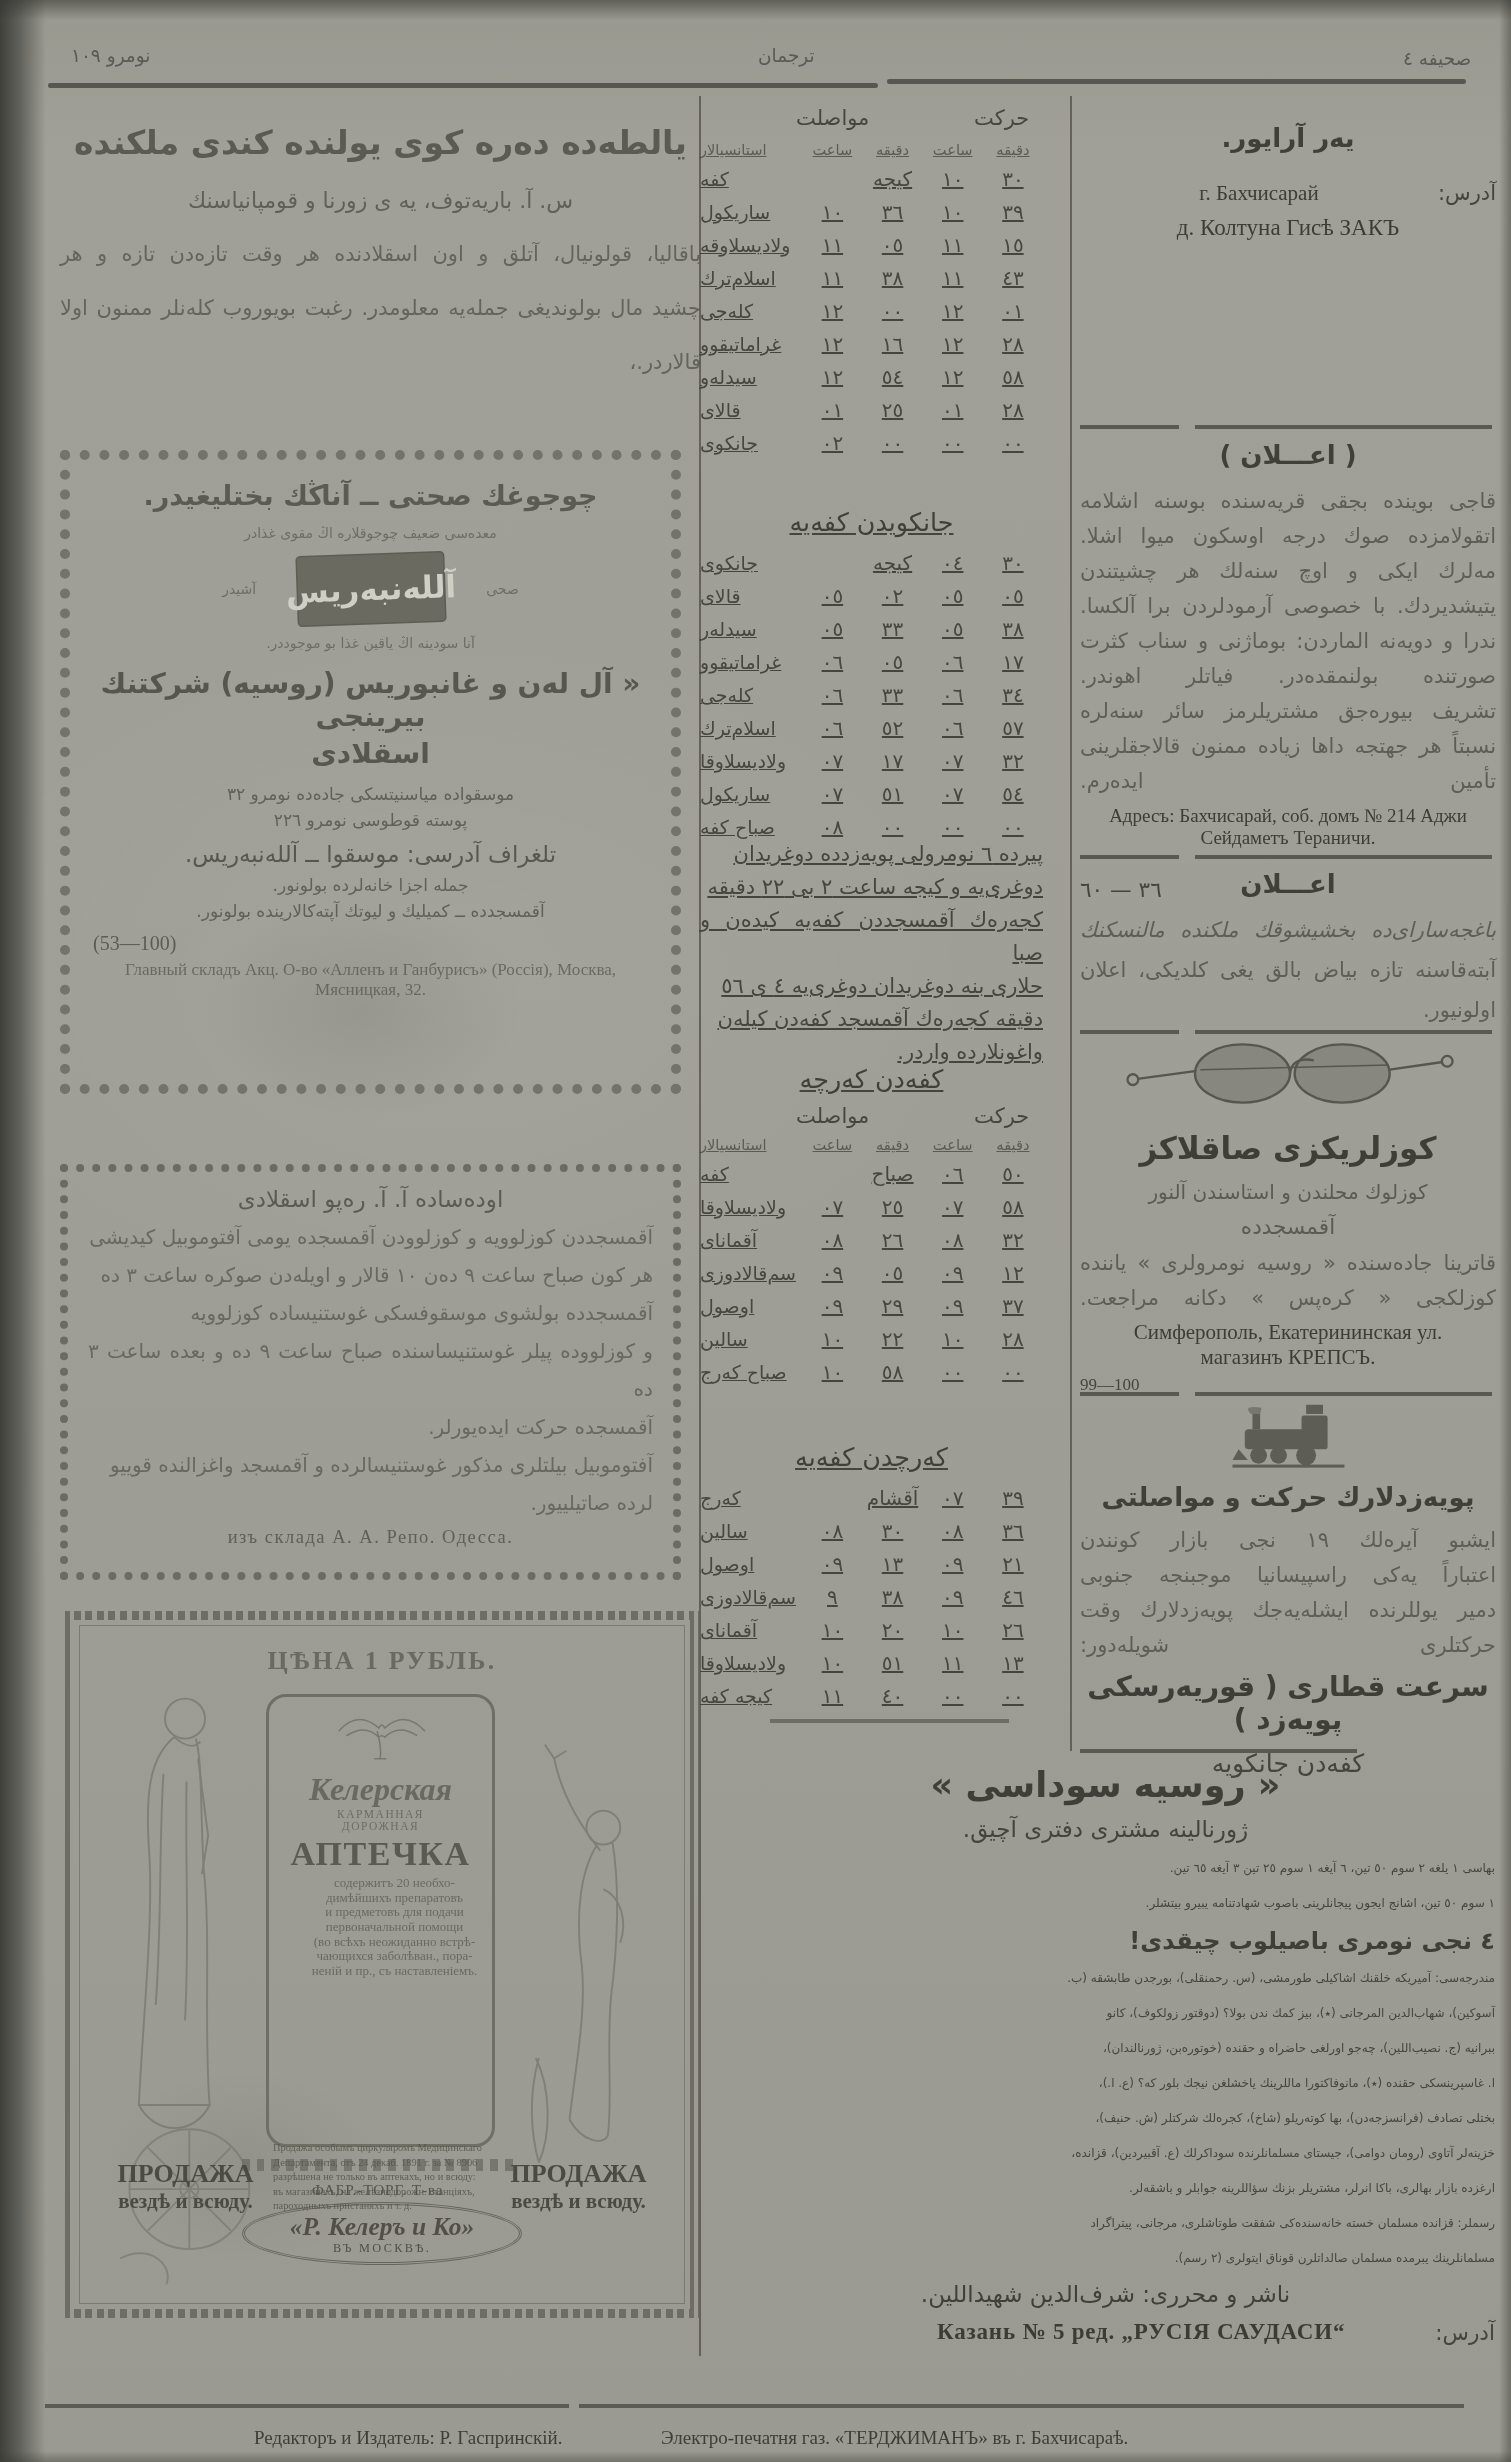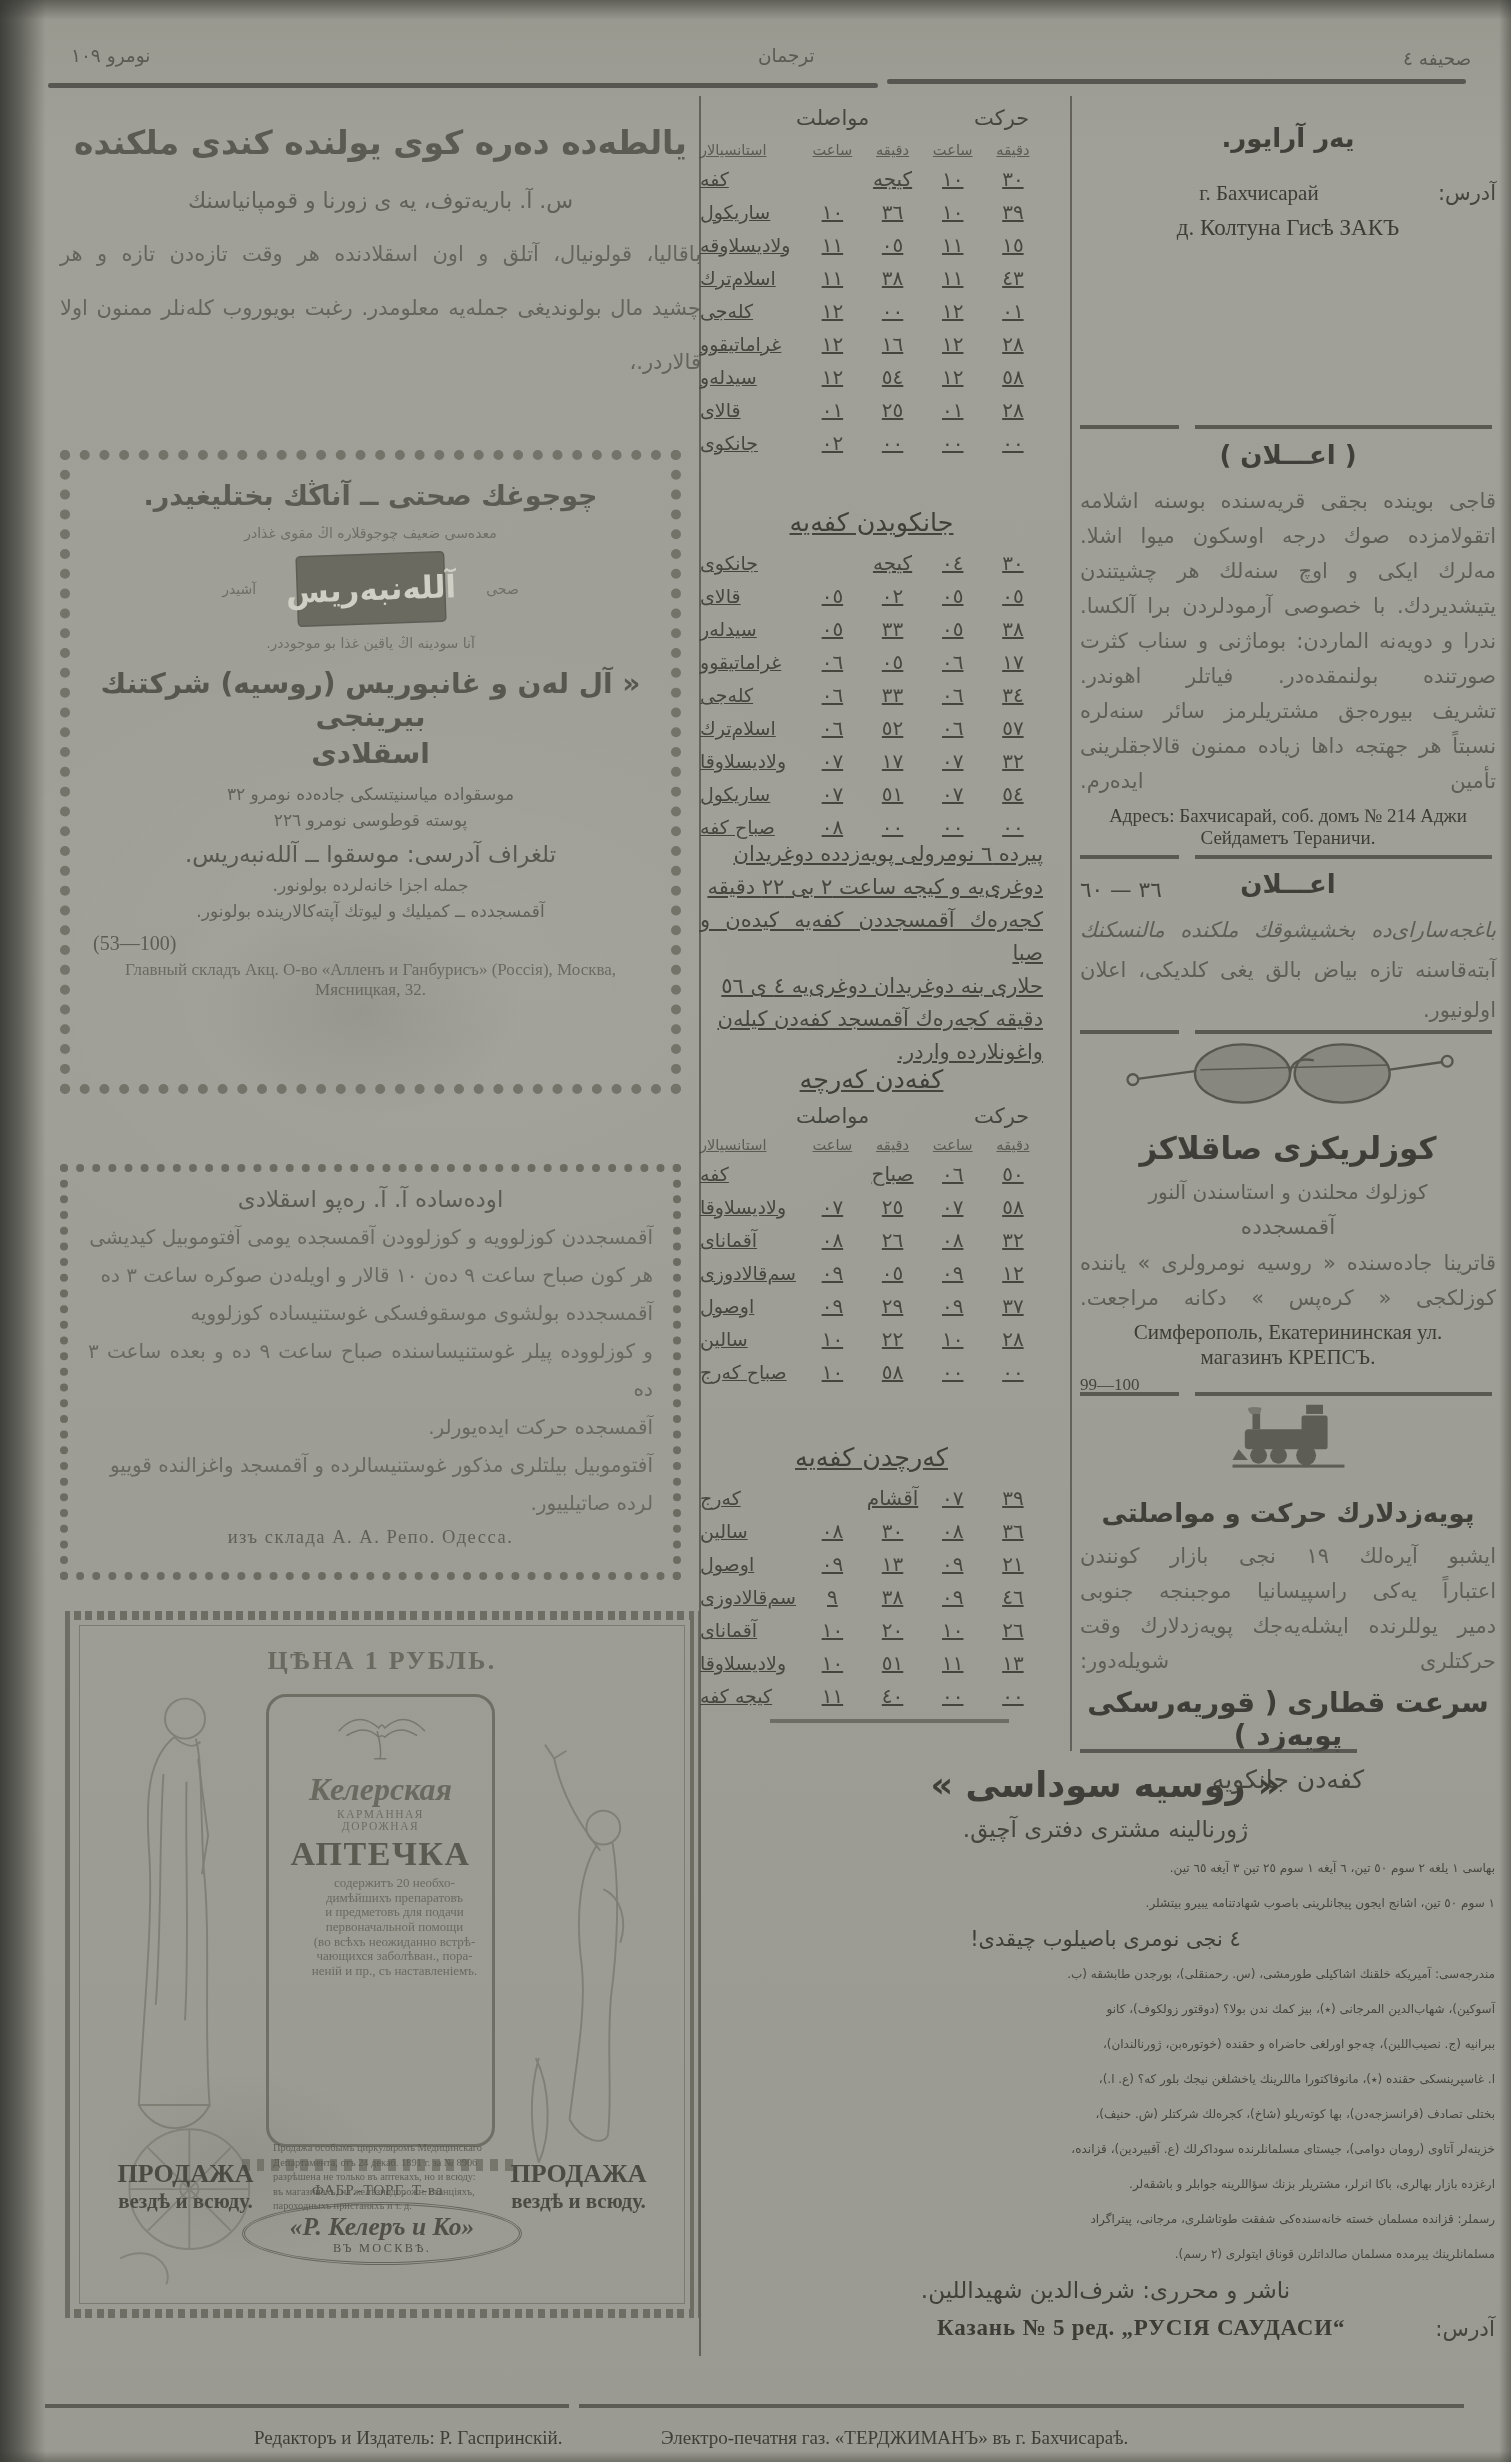--- a/index.html
+++ b/index.html
@@ -102,21 +102,21 @@
   .kprod .l1{font-size:26px;}
   .kprod .l2{font-size:21px;}
   .kcirc{position:absolute;left:231px;top:653px;width:254px;font-size:10.4px;line-height:14.6px;color:#55544b;opacity:.85;text-align:justify;}
   .kfig{position:absolute;opacity:.75;}
 
   
   .bsec{position:absolute;left:716px;width:779px;}
   .b-head{font-size:35px;font-weight:bold;text-align:center;color:#3f3e38;}
   .b-sub{font-size:23px;text-align:center;margin-top:10.8px;color:#44433d;}
   .b-ln{font-size:12px;line-height:35px;direction:rtl;text-align:justify;text-align-last:right;color:#46453f;}
-  .b-bold{font-size:21px;font-weight:normal;text-align:center;margin:6.2px 0;color:#3f3e38;}
+  .b-bold{font-size:24px;font-weight:bold;text-align:right;margin:6.2px 0;color:#3f3e38;}
   .b-pub{font-size:23px;text-align:center;margin-top:4.6px;color:#403f39;}
   .b-addr{display:flex;flex-direction:row-reverse;justify-content:space-between;align-items:center;margin-top:12.3px;}
   .b-addr .lab{font-size:21.6px;}
   .b-addr .val{font-size:23px;font-weight:bold;letter-spacing:0.8px;margin-left:131px;color:#3c3b35;}
 
   .imprint{position:absolute;top:2427px;left:0;right:0;font-size:19px;color:#3e3d37;}
   .imprint .ileft{position:absolute;left:254px;}
   .imprint .iright{position:absolute;left:661px;}
   .imp-rule{position:absolute;top:2404px;height:3.8px;background:#4c4b45;opacity:.8;}
 
@@ -221,21 +221,21 @@
           <rect x="28" y="14" width="10" height="20"></rect>
           <path d="M26 14 Q14 2 40 6 L38 14 Z" opacity=".6"></path>
           <circle cx="36" cy="68" r="11"></circle>
             <circle cx="62" cy="68" r="11"></circle>
             <circle cx="98" cy="68" r="13"></circle>
           <path d="M10 60 L22 74 L2 74 Z"></path>
           <rect x="2" y="80" width="146" height="4"></rect>
         </g>
       </svg>
     </div>
-    <div class="sec-title ar" style="margin-top:24px;">پويه‌زدلارك حركت و مواصلتى</div>
+    <div class="sec-title ar" style="margin-top:8px;">پويه‌زدلارك حركت و مواصلتى</div>
     <div style="height:10.8px;"></div>
     <div>
 
     <div class="rline ar fade">ايشبو آيره‌لك ١٩ نجى بازار كونندن</div>
         <div class="rline ar fade">اعتباراً يه‌كى راسپيسانيا موجبنجه جنوبى</div>
         <div class="rline ar fade">دمير يوللرنده ايشله‌يه‌جك پويه‌زدلارك وقت</div>
         <div class="rline ar fade">حركتلرى شويله‌دور:</div>
       </div>
     <div class="big-display ar" style="font-size:28px;margin-top:7.7px;">سرعت قطارى ( قوريه‌رسكى پويه‌زد )</div>
     <div class="ar c" style="font-size:25px;margin-top:12.3px;">كفه‌دن جانكويه</div>

